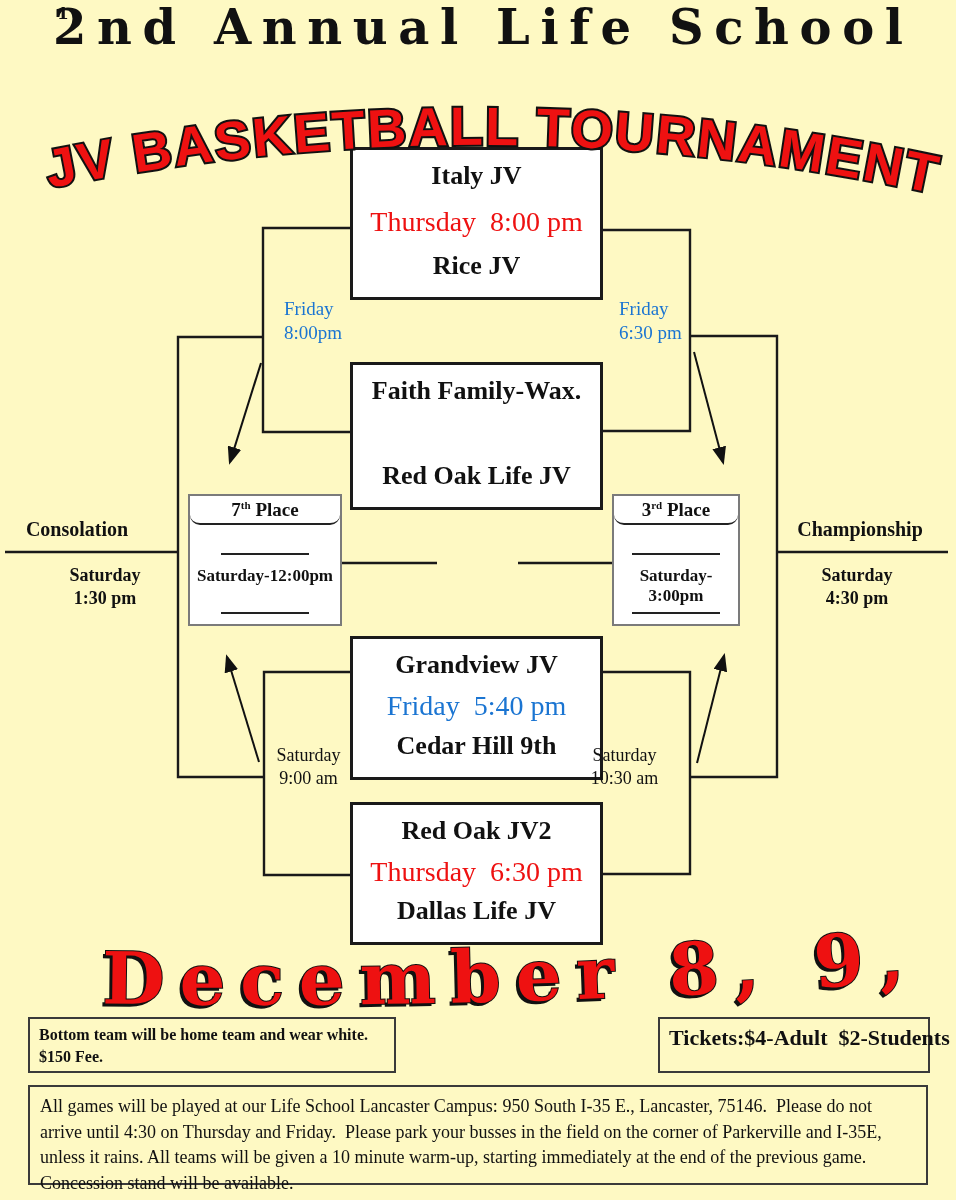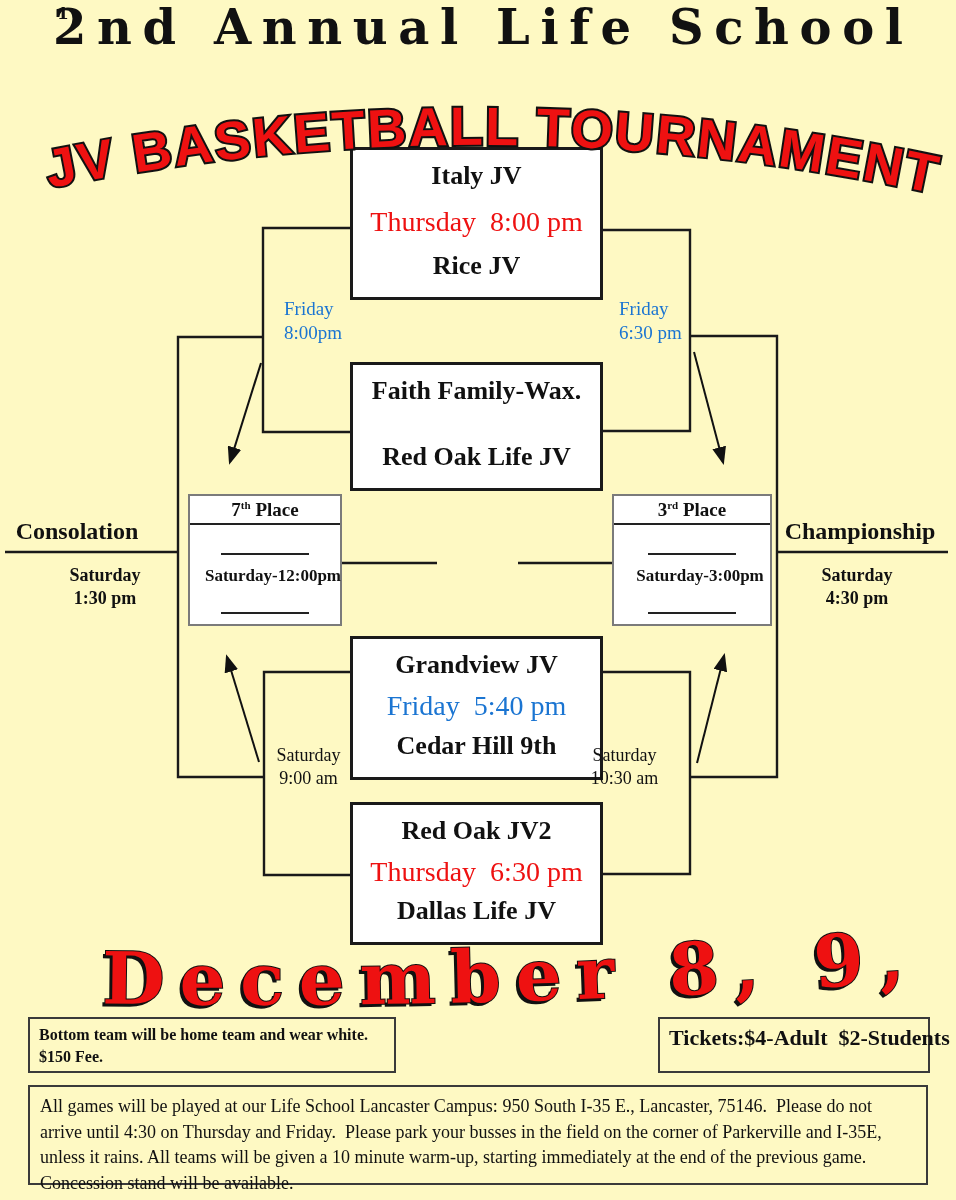--- a/index.html
+++ b/index.html
@@ -13,30 +13,30 @@
         z-index:2;display:flex;flex-direction:column;justify-content:space-between;
         padding:12px 2px 16px 2px;box-sizing:border-box;text-align:center;}
   .team{font-size:26px;font-weight:bold;line-height:1.1;}
   .gtime{font-size:28px;font-weight:normal;white-space:pre;}
   .red{color:var(--red,#ee1111);}
   .blue{color:var(--blue,#1b75d2);}
   
   .sched{position:absolute;z-index:2;font-weight:normal;font-size:19px;line-height:1.25;}
   .sched.center{text-align:center;font-size:18px;}
   
-  .final-title{position:absolute;z-index:2;font-weight:bold;font-size:24px;text-align:center;}
+  .final-title{position:absolute;z-index:2;font-weight:bold;font-size:20px;text-align:center;}
   .final-time{position:absolute;z-index:2;font-weight:bold;font-size:18px;line-height:1.3;text-align:center;white-space:pre-line;}
   
   .pbox{position:absolute;top:494px;height:132px;background:#fff;border:2px solid #7b7b7b;
         z-index:2;box-sizing:border-box;}
   .pbox .phead{position:absolute;left:0;top:0;width:100%;height:27px;line-height:27px;
-        border-bottom:2px solid #222;text-align:center;font-weight:bold;font-size:19px;}
+        border-bottom:2px solid #222;text-align:center;font-weight:bold;font-size:19px;border-radius:10px;}
   .pbox sup{font-size:11px;vertical-align:super;line-height:0;}
   .pbox .slot{position:absolute;left:50%;transform:translateX(-50%);width:88px;height:2px;background:#222;}
-  .pbox .ptime{position:absolute;left:8px;top:70px;width:100%;text-align:center;font-weight:bold;font-size:17px;}
+  .pbox .ptime{position:absolute;left:0;top:70px;width:100%;text-align:center;font-weight:bold;font-size:17px;}
   
   .note-box{position:absolute;z-index:2;border:2px solid #3a3a3a;box-sizing:border-box;
         font-weight:bold;font-size:16px;line-height:1.35;padding:5px 9px;white-space:pre-wrap;}
   .info-box{position:absolute;z-index:2;border:2px solid #3a3a3a;box-sizing:border-box;
         font-weight:normal;font-size:18px;line-height:1.42;padding:7px 10px;white-space:pre-wrap;}
   .tickets-box{position:absolute;z-index:2;border:2px solid #3a3a3a;box-sizing:border-box;
         font-weight:bold;font-size:22px;line-height:1.4;padding:4px 9px;}
   .tickets-box div{white-space:pre;}
   .title-sup{position:absolute;left:57px;top:3px;z-index:3;font-family:"DejaVu Serif",serif;
         font-weight:bold;font-size:17px;}
@@ -84,21 +84,21 @@
     <text font-family="Liberation Sans, sans-serif" font-weight="bold" font-size="54" fill="#ee1111" stroke="#111" stroke-width="4" paint-order="stroke" letter-spacing="2">
       <textPath href="#archP" startOffset="20">JV BASKETBALL TOURNAMENT</textPath>
     </text>
   </svg>
 
   <div class="gbox" style="top:147px;height:153px;">
     <div class="team">Italy JV</div>
     <div class="gtime red">Thursday  8:00 pm</div>
     <div class="team">Rice JV</div>
   </div>
-  <div class="gbox" style="top:362px;height:129px;">
+  <div class="gbox" style="top:362px;height:148px;">
     <div class="team">Faith Family-Wax.</div>
     <div class="team">Red Oak Life JV</div>
   </div>
   <div class="gbox" style="top:598px;height:144px;margin-top:38px;">
     <div class="team">Grandview JV</div>
     <div class="gtime blue">Friday  5:40 pm</div>
     <div class="team">Cedar Hill 9th</div>
   </div>
   <div class="gbox" style="top:802px;height:143px;">
     <div class="team">Red Oak JV2</div>
@@ -130,21 +130,21 @@
   <div class="final-time" style="left:802px;top:564px;width:110px;">Saturday
 4:30 pm</div>
 
   <div class="pbox" style="left:188px;width:154px;">
     <div class="phead"><span>7</span><sup>th</sup><span> Place</span></div>
     <div class="slot" style="top:57px;"></div>
     <div class="ptime">Saturday-12:00pm</div>
     <div class="slot" style="top:116px;"></div>
   </div>
 
-  <div class="pbox" style="left:612px;width:160px;">
+  <div class="pbox" style="left:612px;width:128px;">
     <div class="phead"><span>3</span><sup>rd</sup><span> Place</span></div>
     <div class="slot" style="top:57px;"></div>
     <div class="ptime">Saturday-3:00pm</div>
     <div class="slot" style="top:116px;"></div>
   </div>
 
   <svg class="abs z3" style="left:0;top:915px;" width="956" height="105">
     <defs>
         <path id="decP" d="M 72,88 Q 489,96 903,67" fill="none"></path>
       </defs>

